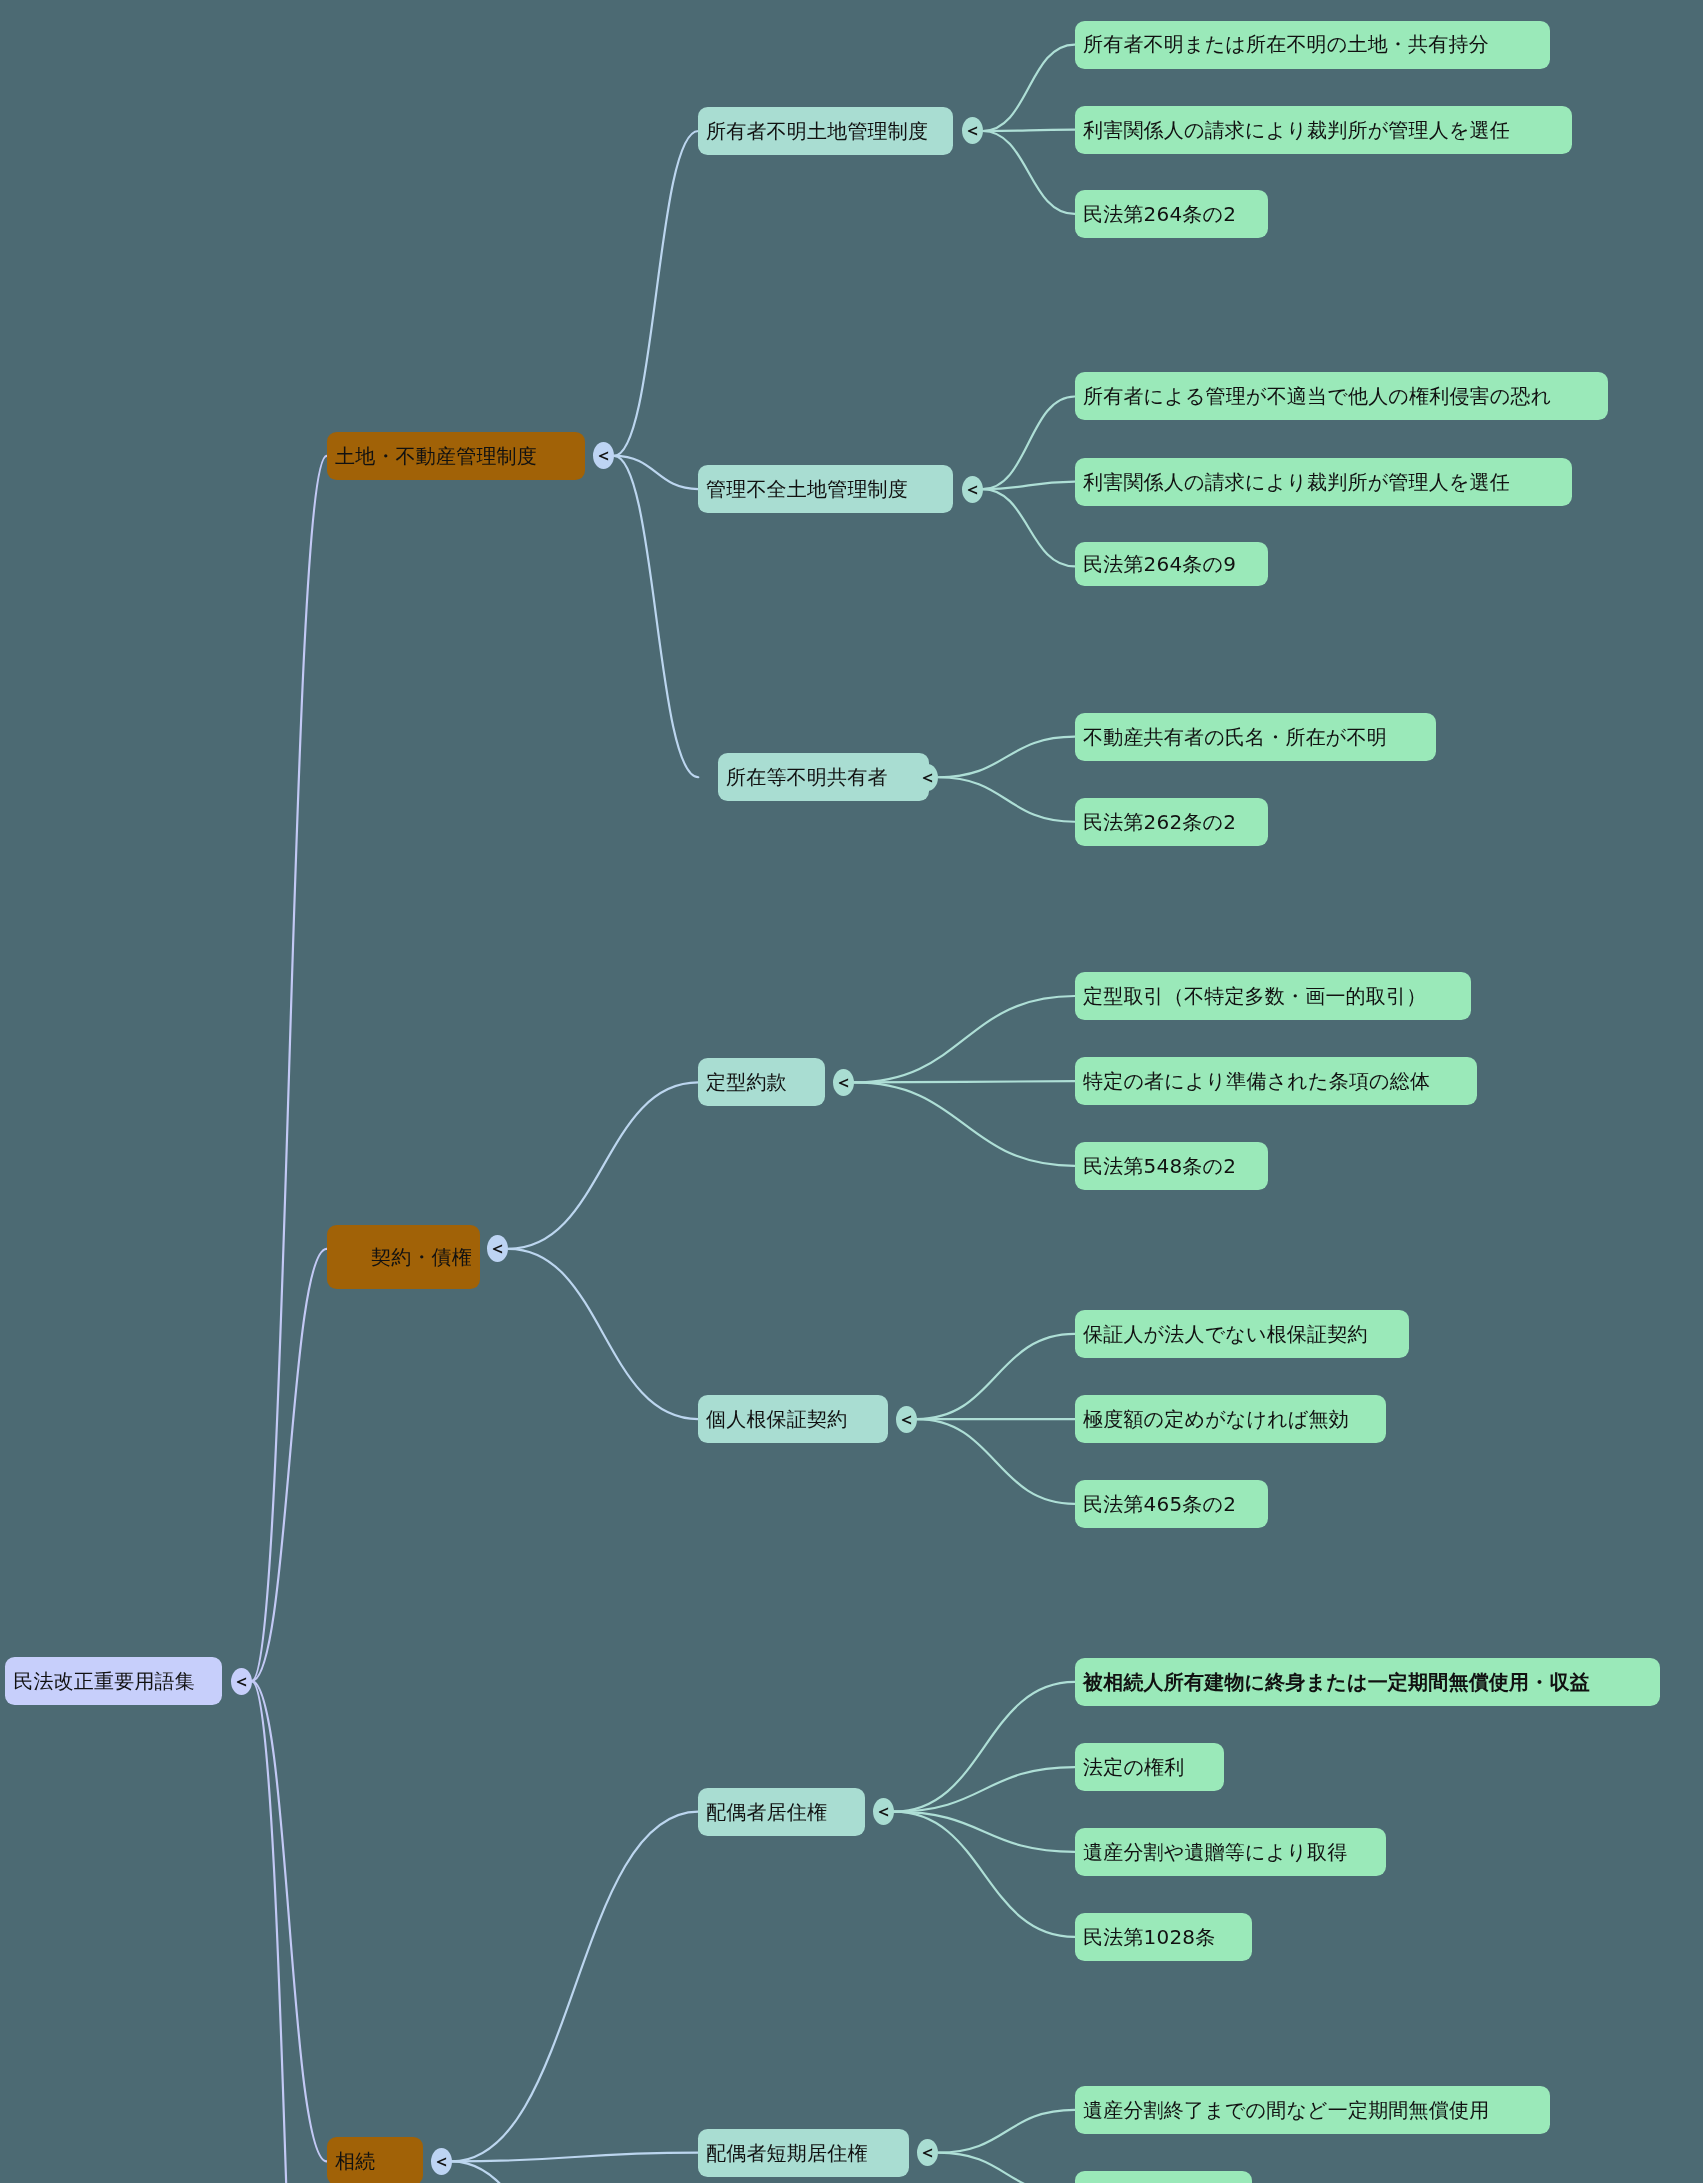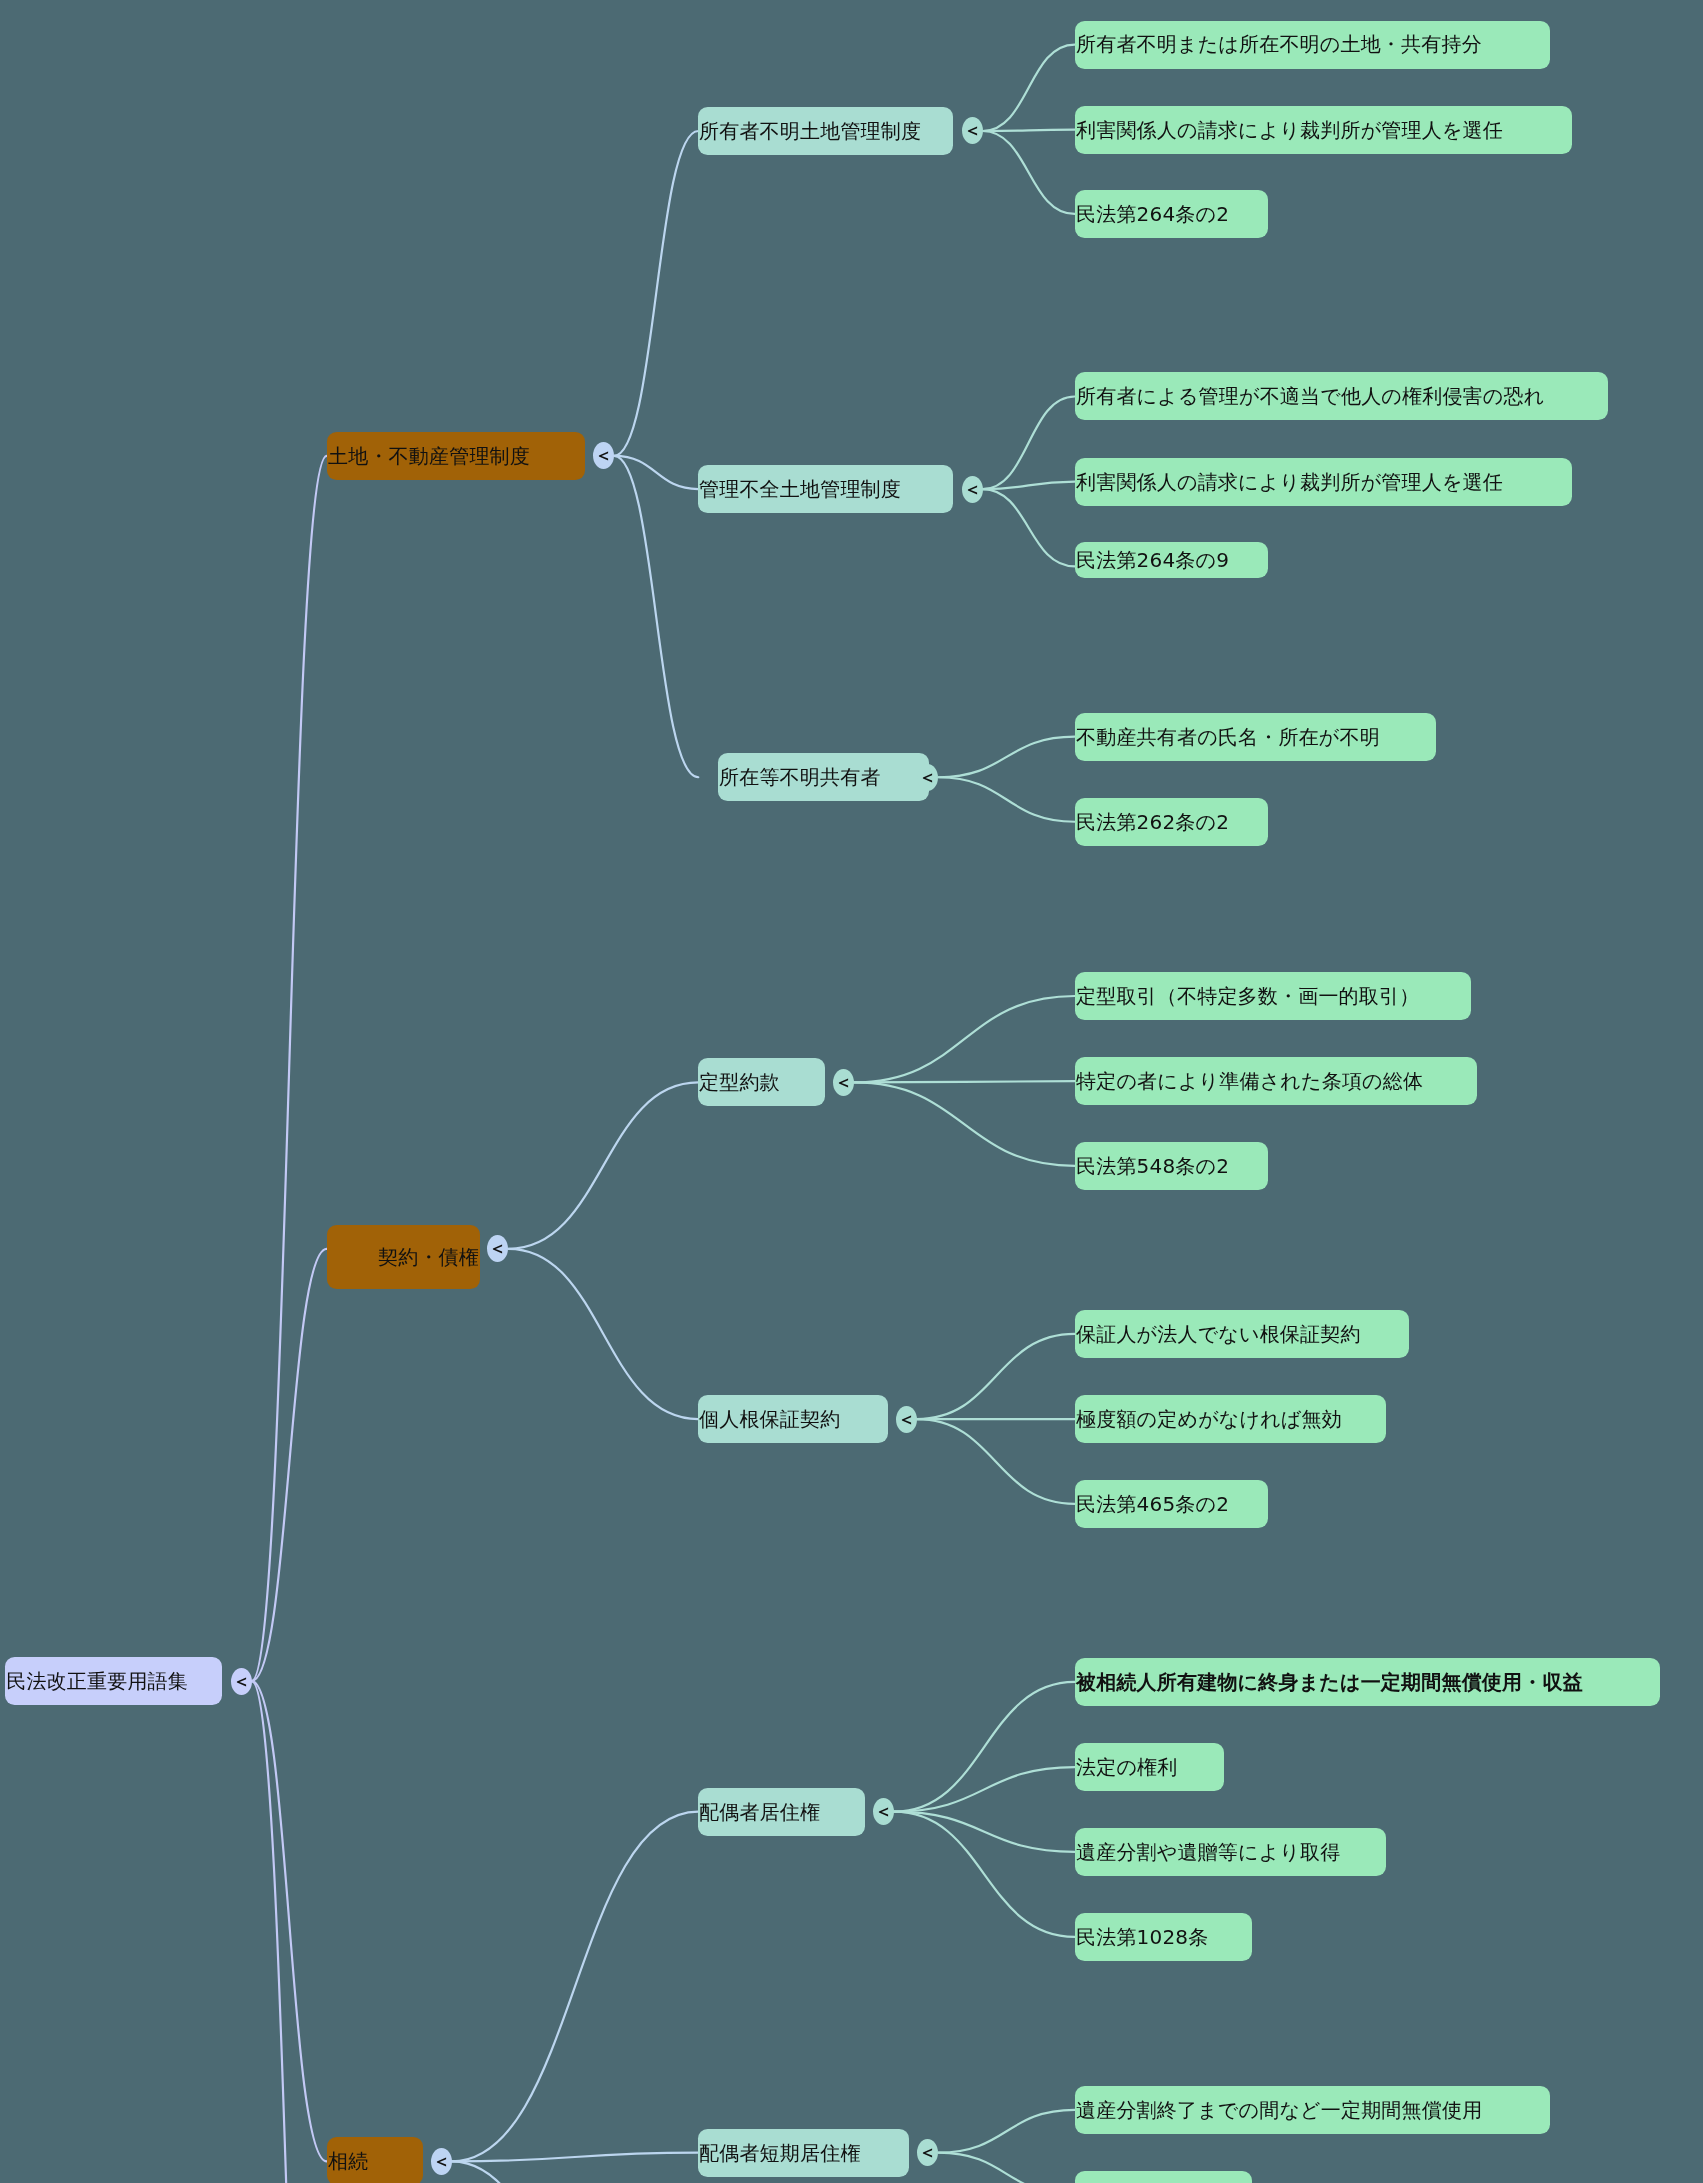--- a/index.html
+++ b/index.html
@@ -35,21 +35,21 @@
   }
   .node {
     position: absolute;
     box-sizing: border-box;
     display: flex;
     align-items: center;
     justify-content: flex-start;
     border-radius: 9.6px;
     color: #111111;
     white-space: nowrap;
-    padding: 0 1px;
+    padding: 0 8px;
     letter-spacing: 0.2px;
   }
   .node.root {
     background: #c7cffb;
     font-size: 20px;
   }
   .node.lvl1 {
     background: #a16207;
     font-size: 20px;
   }
@@ -141,21 +141,21 @@
       </div>
       <div class="toggle t-lvl2" style="left: 962px; top: 117px;">
         <span>＜</span>
       </div>
       <div class="node leaf" style="left: 1075px; top: 372px; width: 533px; height: 48px;">
         <span>所有者による管理が不適当で他人の権利侵害の恐れ</span>
       </div>
       <div class="node leaf" style="left: 1075px; top: 458px; width: 497px; height: 48px;">
         <span>利害関係人の請求により裁判所が管理人を選任</span>
       </div>
-      <div class="node leaf" style="left: 1075px; top: 542px; width: 193px; height: 36px; text-align: right;">
+      <div class="node leaf" style="left: 1075px; top: 542px; width: 193px; height: 44px; text-align: right;">
         <span>民法第264条の9</span>
       </div>
       <div class="node lvl2" style="left: 698px; top: 465px; width: 255px; height: 48px; text-align: right;">
         <span>管理不全土地管理制度</span>
       </div>
       <div class="toggle t-lvl2" style="left: 962px; top: 476px;">
         <span>＜</span>
       </div>
       <div class="node leaf" style="left: 1075px; top: 713px; width: 361px; height: 48px;">
         <span>不動産共有者の氏名・所在が不明</span>

